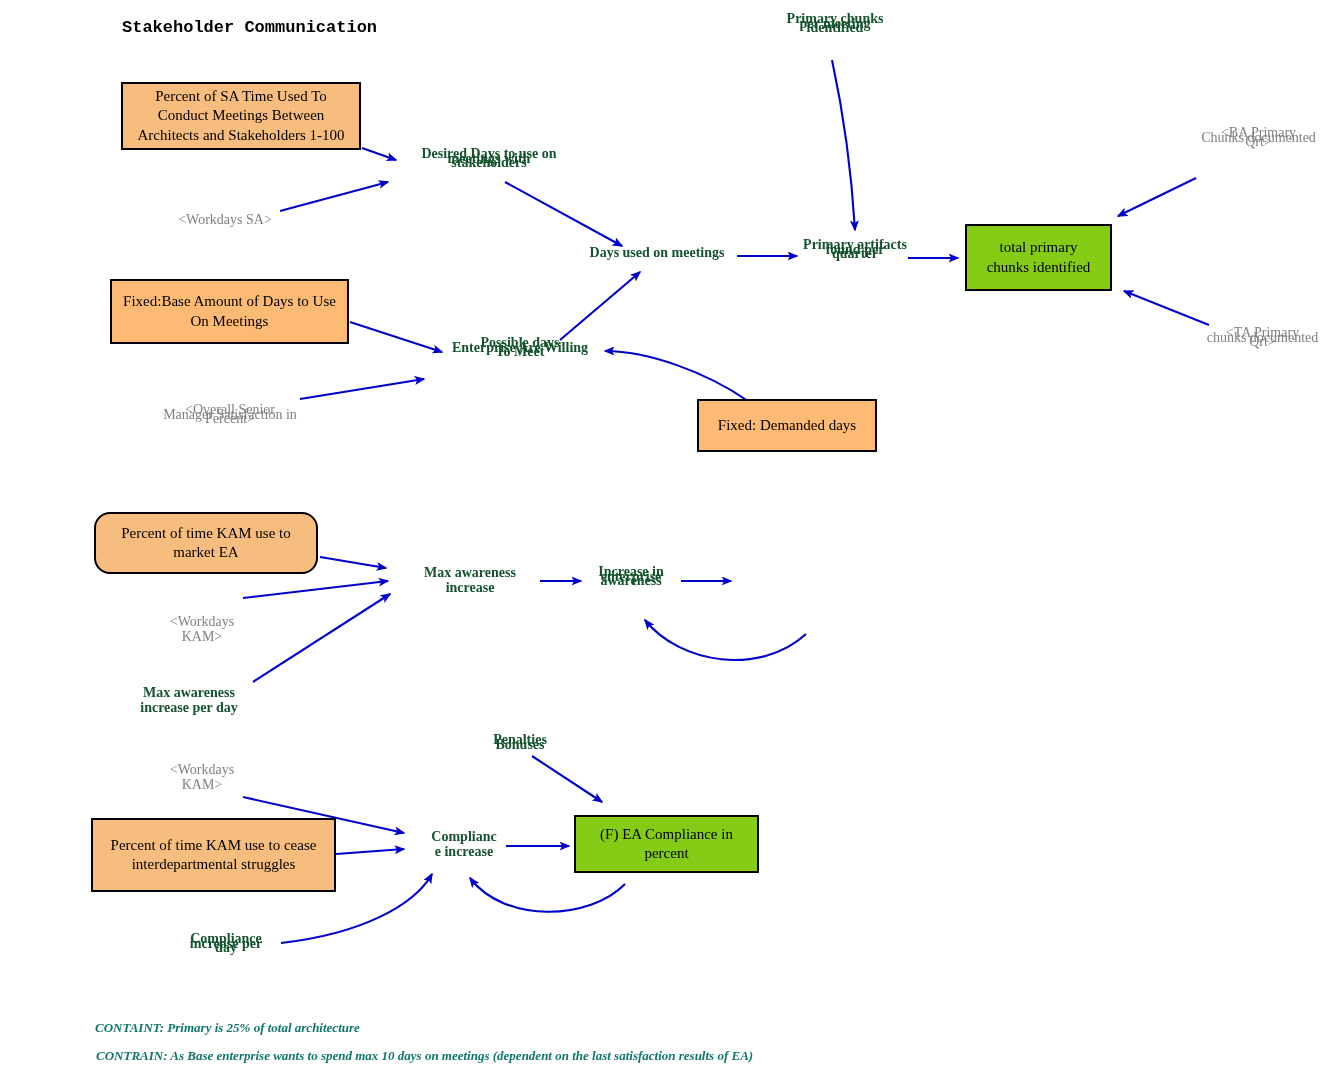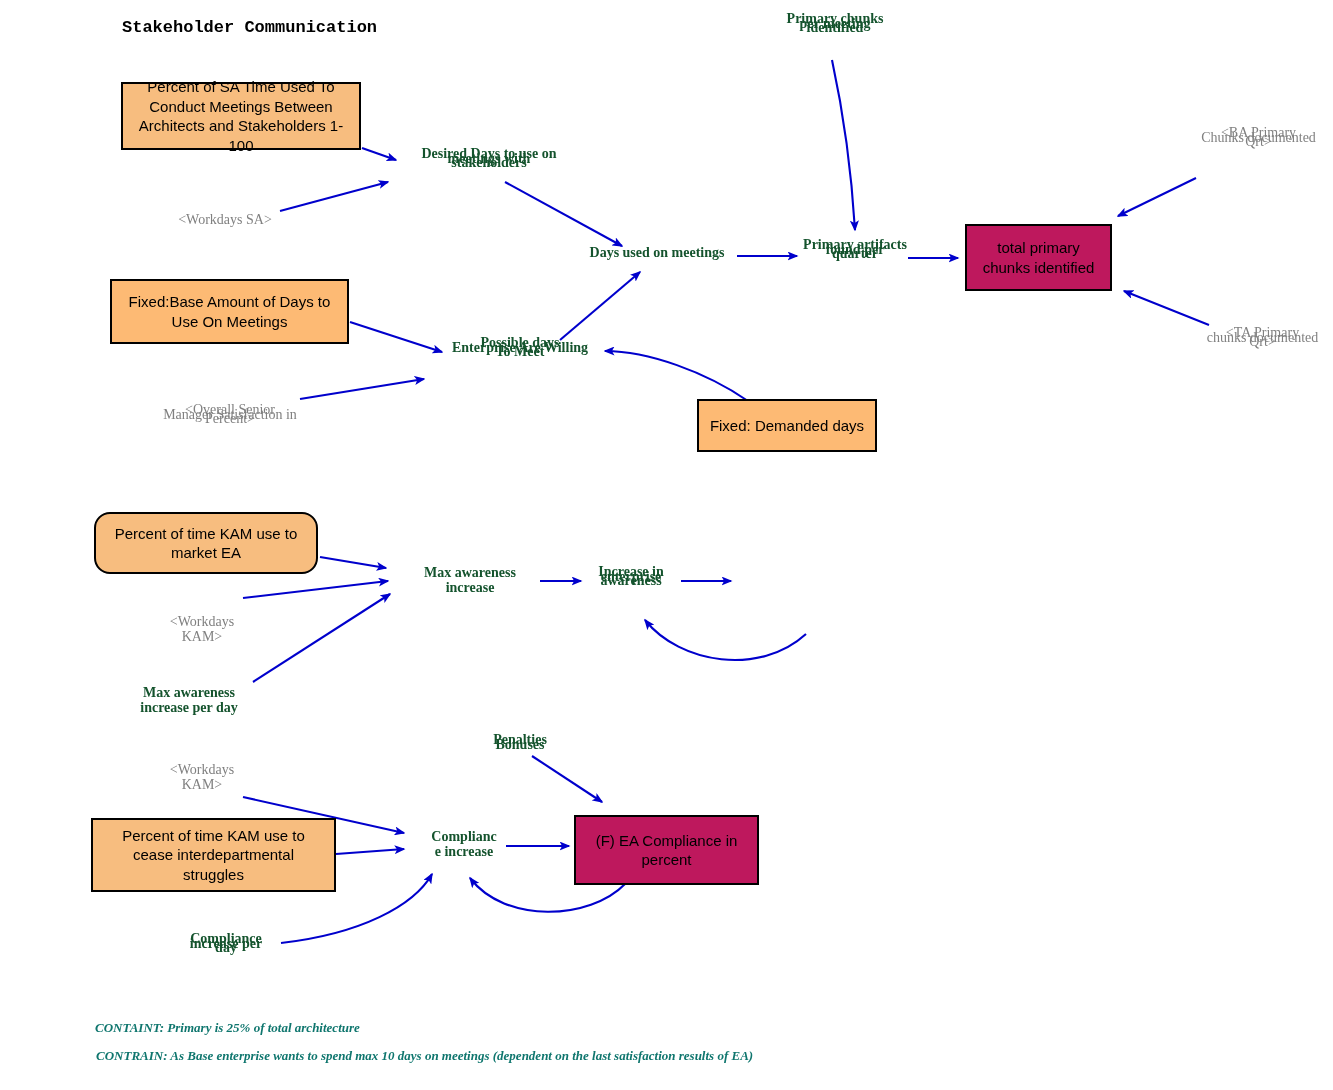--- a/index.html
+++ b/index.html
@@ -35,29 +35,29 @@
 
   
   .node-box {
     position: absolute;
     box-sizing: border-box;
     border: 2px solid #000000;
     display: flex;
     align-items: center;
     justify-content: center;
     text-align: center;
-    font-family: Liberation Sans, sans-serif;
+    font-family: Liberation Serif, serif;
     font-size: 15px;
     line-height: 1.30;
     color: #000000;
     padding: 2px 10px;
   }
   .box-orange { background: #f7bd7f; }
   .box-blue   { background: #fdba74; }
-  .box-cyan   { background: #be185d; }
+  .box-cyan   { background: #84cc16; }
 
   
   .var-label {
     position: absolute;
     text-align: center;
     font-family: "Liberation Serif", "DejaVu Serif", serif;
     font-weight: bold;
     font-size: 14px;
     color: #14532d;
     white-space: pre-line;
@@ -151,21 +151,21 @@
 
   <div class="node-box box-blue" style="left:697px; top:399px; width:180px; height:53px;">Fixed: Demanded days</div>
 
   <div class="node-box box-cyan" style="left:965px; top:224px; width:147px; height:67px;">total primary chunks identified</div>
 
   <div class="node-box box-orange" style="left:94px; top:512px; width:224px; height:62px;border-radius:16px;">Percent of time KAM use to market EA</div>
 
 
   <div class="node-box box-orange" style="left:91px; top:818px; width:245px; height:74px;">Percent of time KAM use to cease interdepartmental struggles</div>
 
-  <div class="node-box box-cyan" style="left:574px; top:815px; width:185px; height:70px;">(F) EA Compliance in percent</div>
+  <div class="node-box box-cyan" style="left:574px; top:815px; width:185px; height:58px;">(F) EA Compliance in percent</div>
 
   <div class="var-label lh-crushed" style="left:398px; top:152px; width:182px;">Desired Days to use on
 meetings with
 stakeholders</div>
 
   <div class="var-label var-ghost lh-normal" style="left:160px; top:212px; width:130px; font-weight:normal;">&lt;Workdays SA&gt;</div>
 
   <div class="var-label lh-normal" style="left:572px; top:245px; width:170px;">Days used on meetings</div>
 
   <div class="var-label lh-crushed" style="left:430px; top:341px; width:180px;">Possible days

